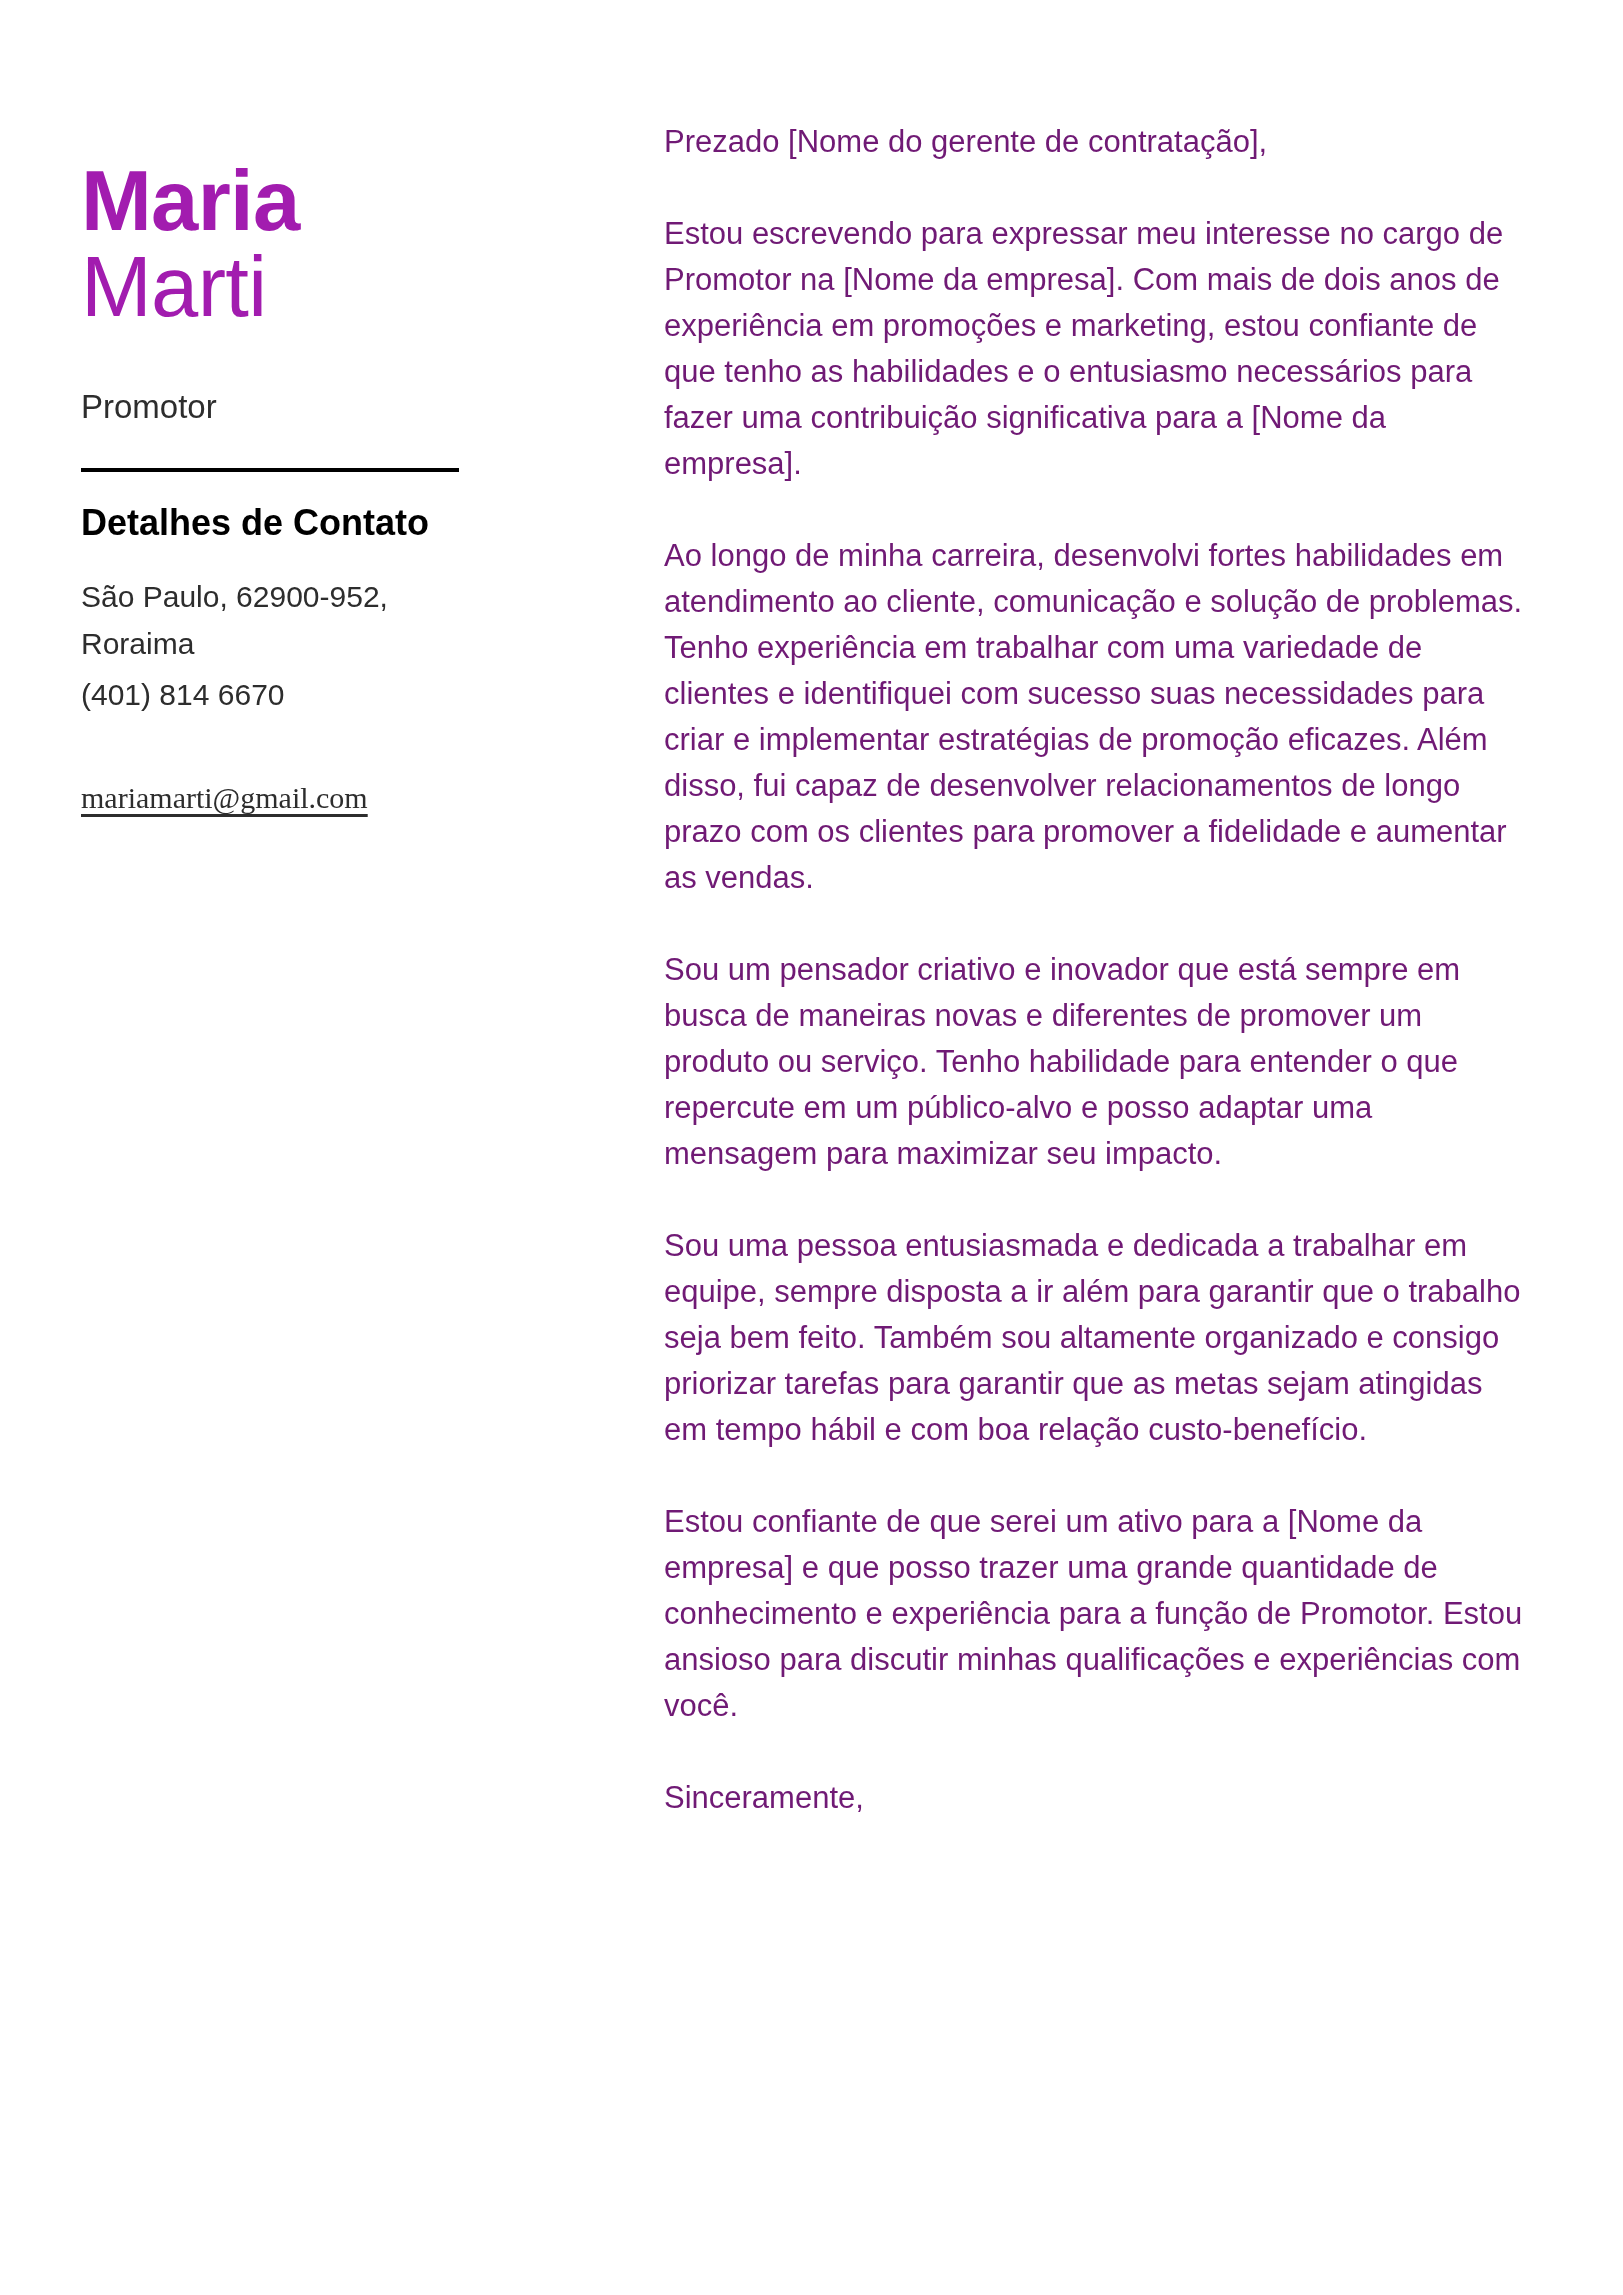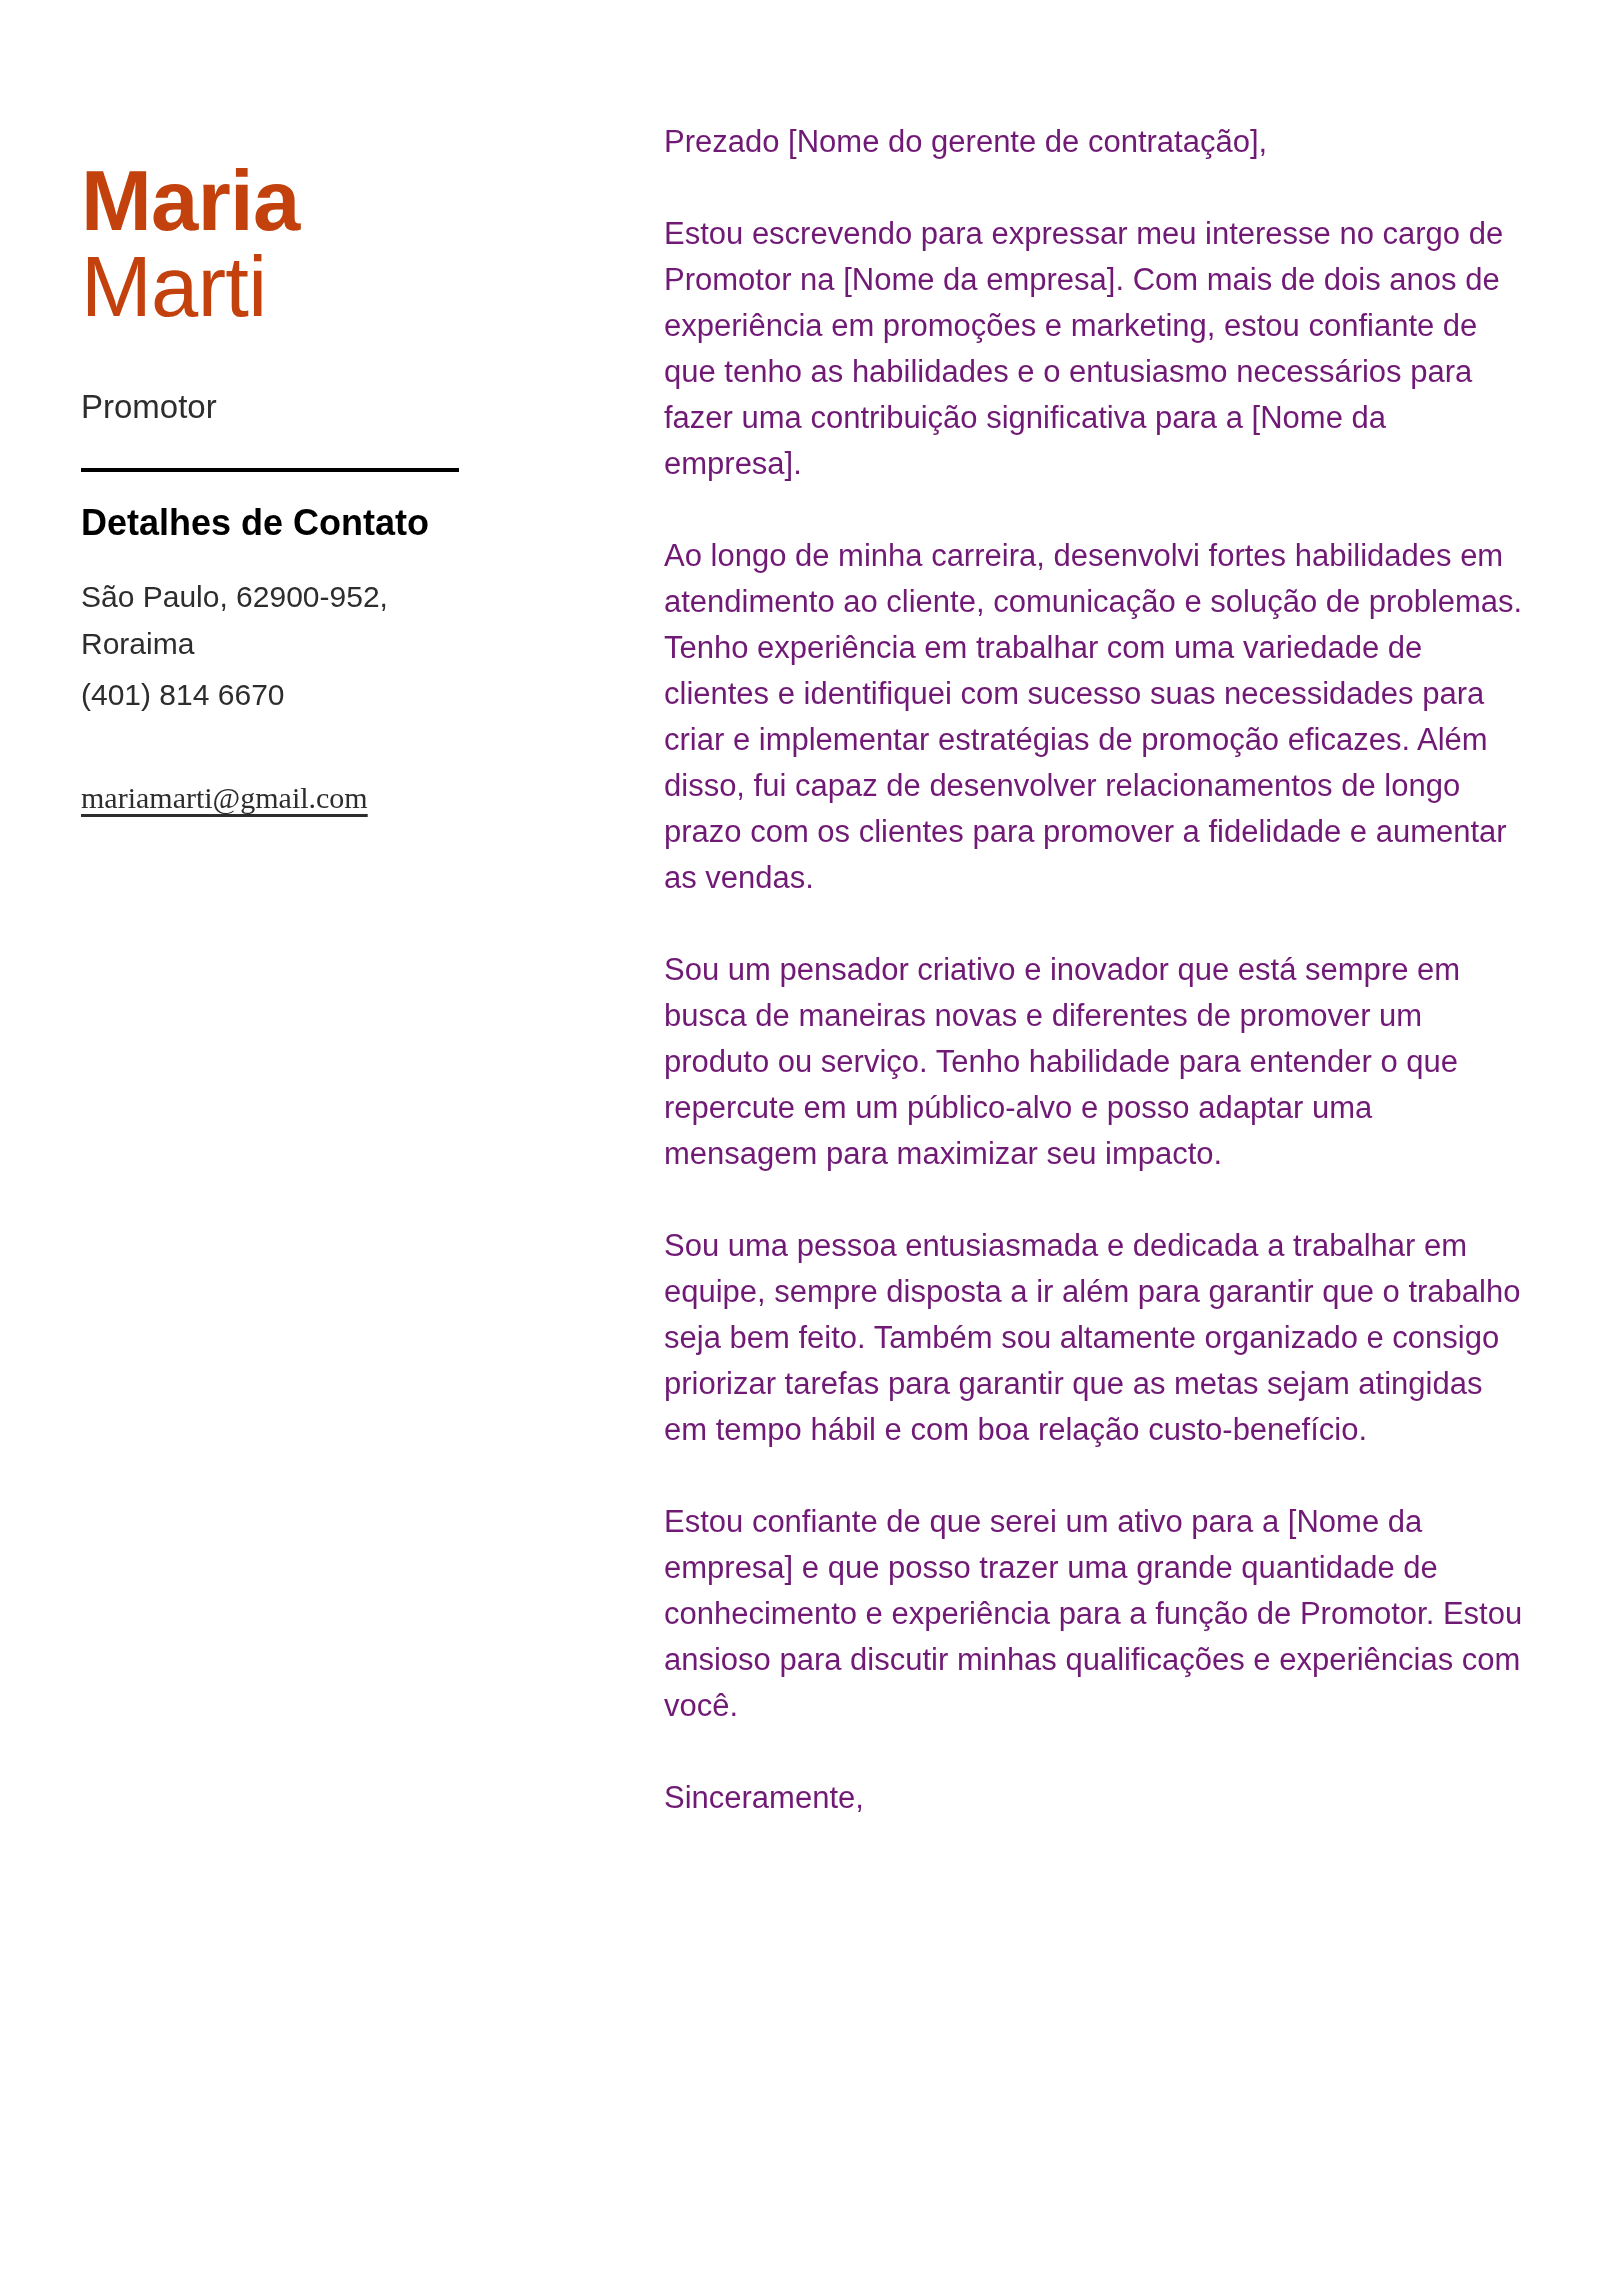--- a/index.html
+++ b/index.html
@@ -19,21 +19,21 @@
   
   .sidebar {
     position: absolute;
     left: 81px;
     top: 101px;
     width: 393px;
   }
   .name {
     font-size: 85px;
     line-height: 86px;
-    color: #c2410c;
+    color: #a21caf;
     letter-spacing: -0.7px;
   }
   .name-first { display: block; font-weight: 700; }
   .name-last  { display: block; font-weight: 400; }
   .job-title {
     margin-top: 25px;
     font-size: 33px;
     line-height: 39px;
     font-weight: 400;
     color: #2d2d2d;

